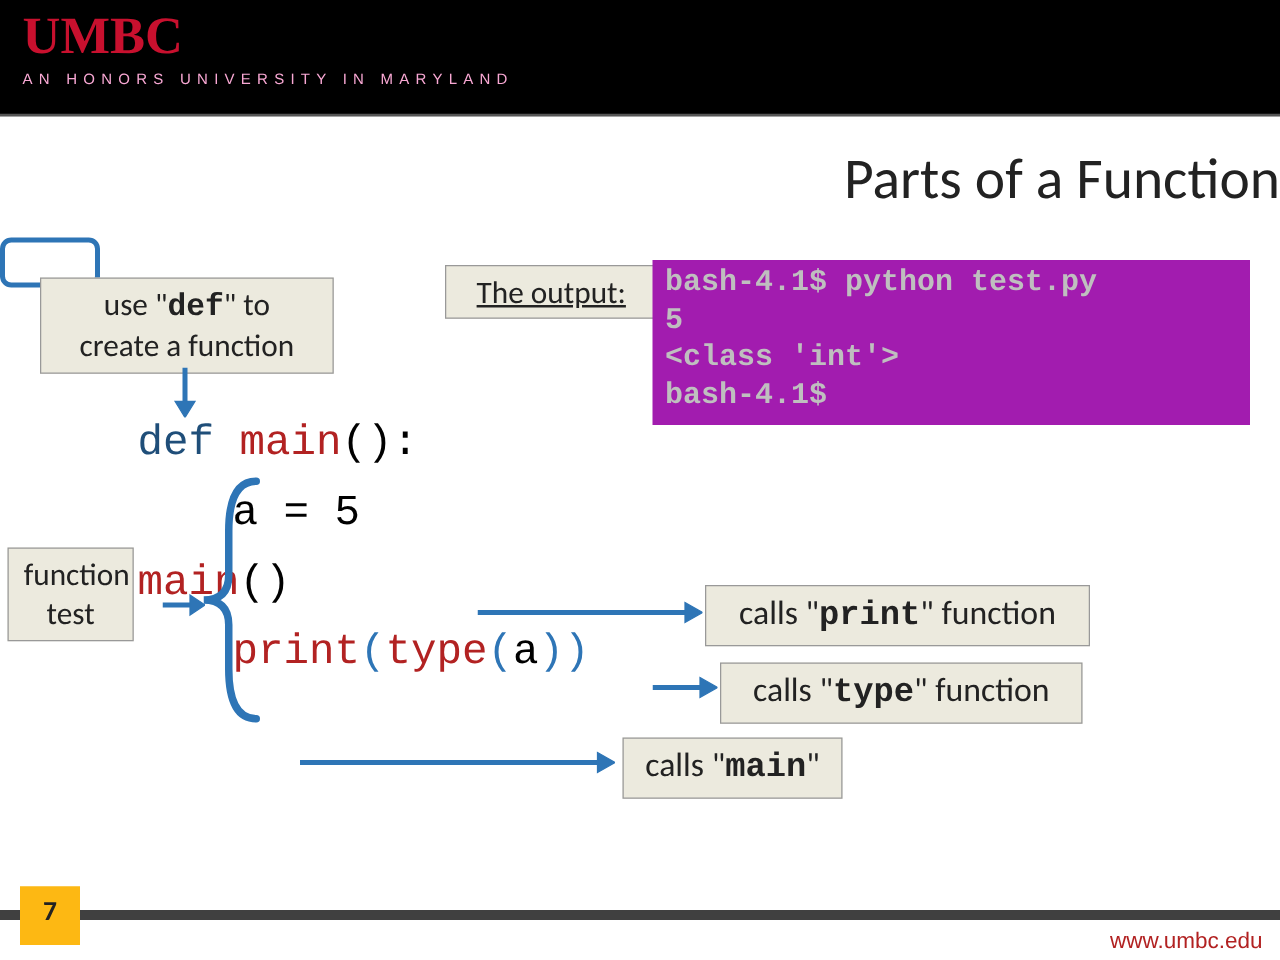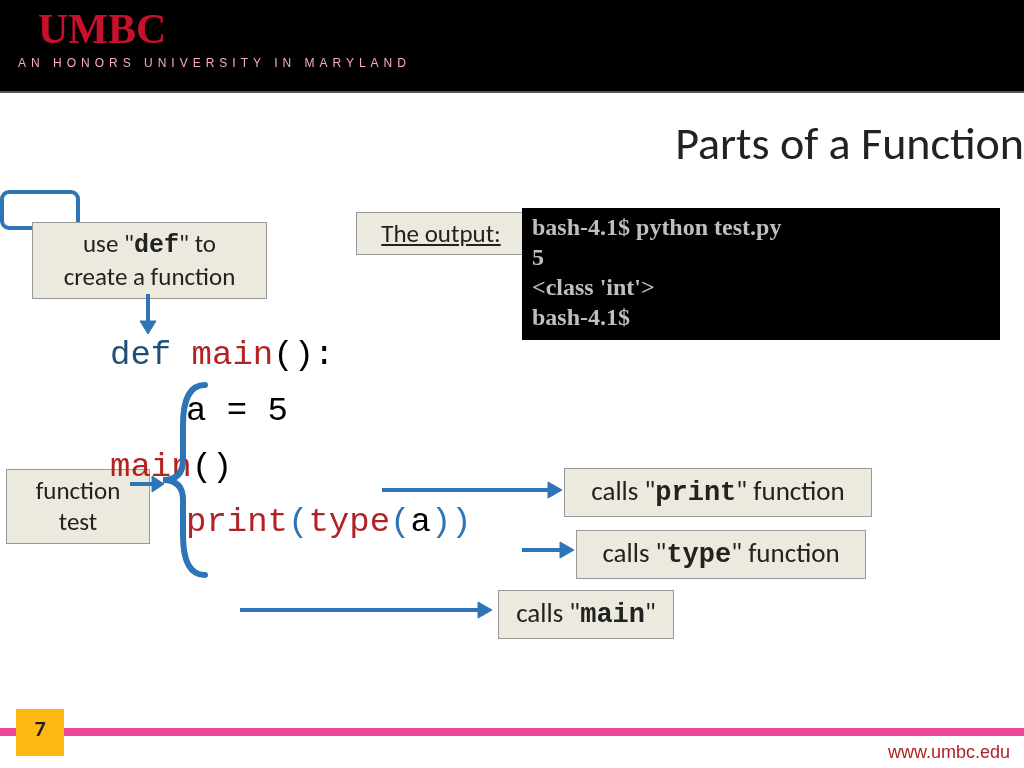--- a/index.html
+++ b/index.html
@@ -16,21 +16,20 @@
     border-bottom: 2px solid #555;
     padding: 8px 18px 6px 18px;
   }
   .logo-text {
     font-family: "Times New Roman", Georgia, serif;
     font-weight: bold;
     font-size: 42px;
     color: #c8102e;
     letter-spacing: 0px;
     line-height: 1;
-    margin-left: 20px;
   }
   .tagline {
     color: #f9a8d4;
     font-size: 12px;
     letter-spacing: 5px;
     margin-top: 6px;
     font-weight: 500;
     font-family: Arial, sans-serif;
   }
   .title {
@@ -52,23 +51,23 @@
     font-size: 25px;
     color: #222;
     text-align: center;
     line-height: 1.25;
     padding: 5px 12px;
   }
   .box .mono { font-family: "Courier New", monospace; font-weight: bold; }
   .def-box { left: 108px; top: 140px; width: 80px; height: 40px; background: transparent; border: 4px solid #2e75b6; border-radius: 9px; }
   .terminal {
     position: absolute;
-    background: #000000;
+    background: #a21caf;
     color: #bfbfbf;
-    font-family: Liberation Serif, serif;
+    font-family: Liberation Mono, monospace;
     font-weight: bold;
     font-size: 24px;
     padding: 4px 10px 8px 10px;
     white-space: pre;
     line-height: 1.25;
   }
   .code-area {
     position: absolute;
     left: 110px; top: 138px;
     font-family: "Courier New", monospace;
@@ -79,21 +78,21 @@
   .kw { color: #1f4e79; }
   .fn { color: #b22222; }
   .pn { color: #000; }
   .par { color: #2e75b6; }
   .indent { margin-left: 76px; display: inline-block; }
   .arrow { position: absolute; stroke: #2e75b6; fill: #2e75b6; }
   .brace { position: absolute; stroke: #2e75b6; fill: none; stroke-width: 6; stroke-linecap: round; }
   .footer {
     position: absolute;
     bottom: 0; left: 0; width: 1024px; height: 40px;
-    border-top: 8px solid #ec4899;
+    border-top: 8px solid #404040;
     background: #fff;
   }
   .pagenum {
     position: absolute;
     left: 16px; bottom: 12px;
     background: #fdb813;
     font-size: 22px;
     font-weight: bold;
     color: #222;
     width: 48px; height: 47px;
@@ -127,21 +126,21 @@
 
   <div class="box" style="left:356px; top:22px; width:170px;text-decoration:underline;">The output:</div>
 
   <div class="terminal" style="left:522px; top:18px; width:478px;">bash-4.1$ python test.py
 5
 &lt;class 'int'&gt;
 bash-4.1$</div>
 
   <div class="def-box"></div>
 
-  <div class="box" style="left:6px; top:279px; width:144px;">
+  <div class="box" style="left:6px; top:248px; width:101px;">
     <span>function</span><br>
     <span>test</span>
   </div>
 
   <div class="box" style="left:564px; top:278px; width:308px; font-size:27px;">
     <span>calls "</span><span class="mono">print</span><span>" function</span>
   </div>
 
   <div class="box" style="left:576px; top:340px; width:290px; font-size:27px;">
     <span>calls "</span><span class="mono">type</span><span>" function</span>

